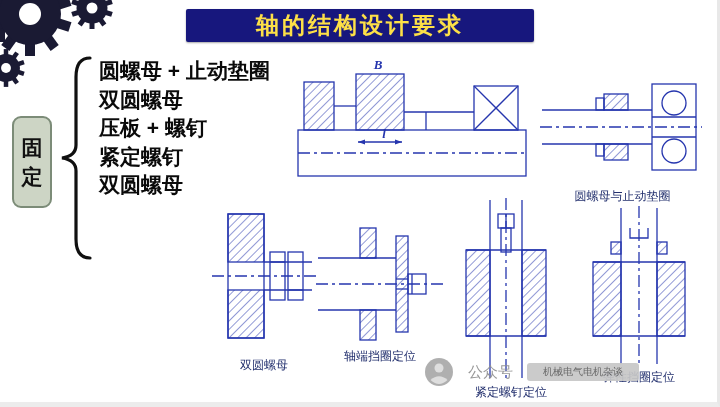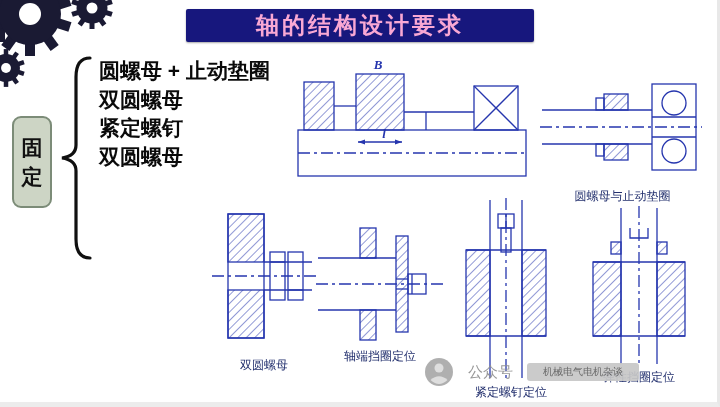--- a/index.html
+++ b/index.html
@@ -4,21 +4,21 @@
 <style>
   * { margin:0; padding:0; box-sizing:border-box; }
   html,body { width:720px; height:407px; }
   body { font-family:"Liberation Sans","DejaVu Sans",sans-serif; background:#ffffff; }
   .slide { position:relative; width:720px; height:407px; background:#ffffff; overflow:hidden;
            border-right:3px solid #e8e8e8; border-bottom:5px solid #ececec; }
 
   .header { position:absolute; left:186px; top:9px; width:348px; height:33px;
             background:#17177d; display:flex; align-items:center; justify-content:center;
             border-radius:2px; box-shadow:0 1px 2px rgba(0,0,0,.35); }
-  .title { color:#f9a8d4; font-size:23px; font-weight:bold; letter-spacing:3px; white-space:nowrap; }
+  .title { color:#fde047; font-size:23px; font-weight:bold; letter-spacing:3px; white-space:nowrap; }
 
   .gears { position:absolute; left:0; top:0; }
 
   .cat-box { position:absolute; left:12px; top:116px; width:40px; height:92px;
              background:#cdd5c5; border:2px solid #7c8c78; border-radius:9px;
              display:flex; flex-direction:column; align-items:center; justify-content:center; gap:5px; }
   .cat-box div { font-size:21px; font-weight:bold; color:#111; line-height:1.1; }
 
   .brace { position:absolute; left:52px; top:54px; }
 
@@ -69,20 +69,21 @@
     <div>定</div>
   </div>
 
   <svg class="brace" width="46" height="208" viewBox="0 0 46 208">
     <path d="M38 4 Q24 4 24 23 L24 91 Q24 102 10 104 Q24 106 24 117 L24 185 Q24 204 38 204" fill="none" stroke="#101010" stroke-width="3.2" stroke-linecap="round"></path>
   </svg>
 
   <div class="methods">
     <div>圆螺母 + 止动垫圈</div>
     <div>双圆螺母</div>
+    <div>压板 + 螺钉</div>
     <div>紧定螺钉</div>
     <div>双圆螺母</div>
   </div>
 
   <svg class="dwg" style="left:296px;top:56px" width="232" height="142" viewBox="0 0 232 142">
     <defs>
       <pattern id="hA" width="6" height="6" patternUnits="userSpaceOnUse" patternTransform="rotate(45)">
         <line x1="0" y1="0" x2="0" y2="6" stroke="#2636ae" stroke-width="1"></line>
       </pattern>
     </defs>

